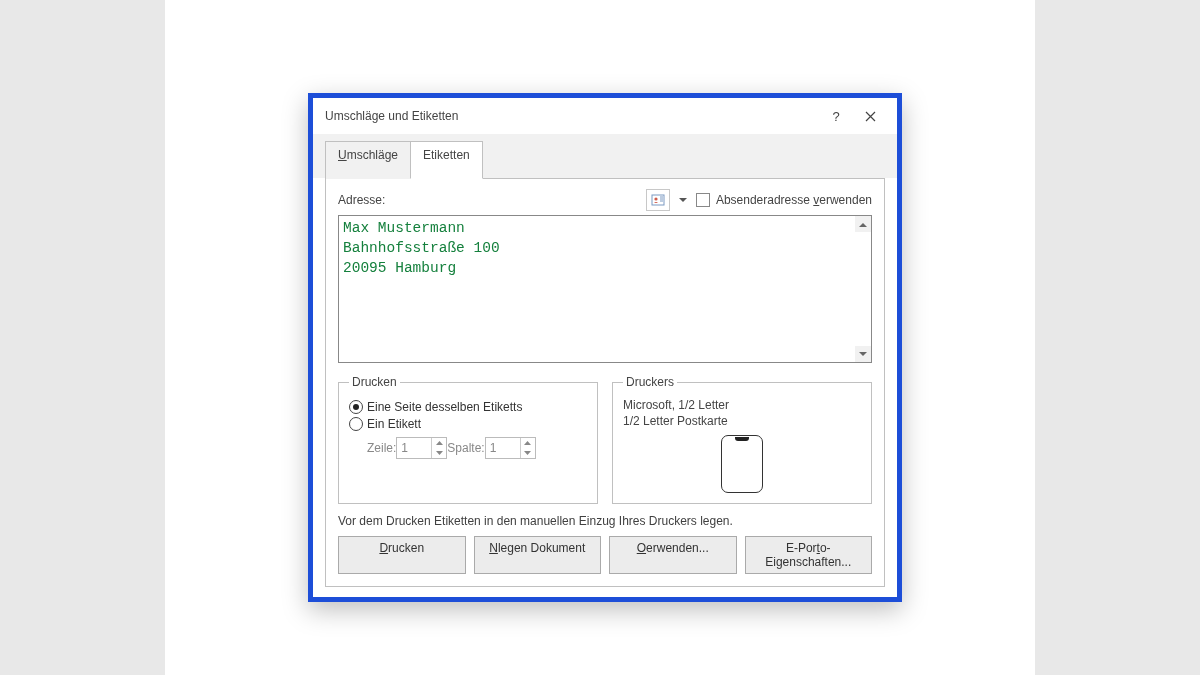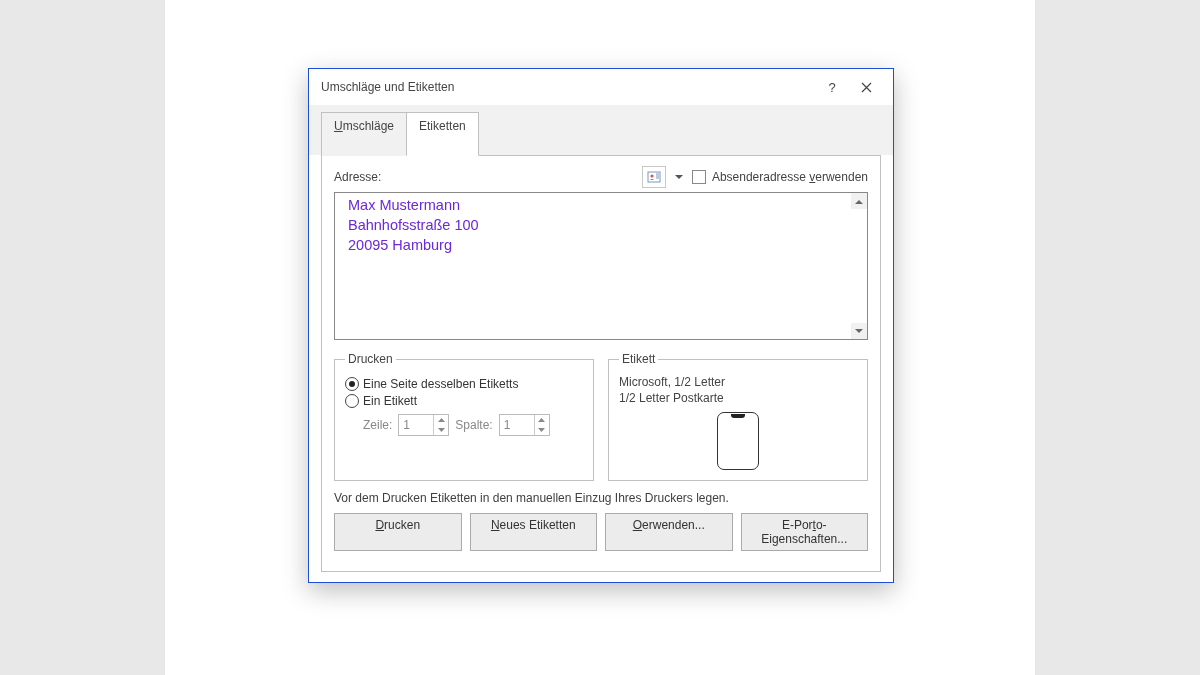--- a/index.html
+++ b/index.html
@@ -18,24 +18,24 @@
     position: absolute;
     left: 165px;
     top: 0;
     width: 870px;
     height: 675px;
     background: #fff;
   }
   .dialog {
     position: absolute;
     left: 308px;
-    top: 68px;
+    top: 93px;
     width: 584px;
     background: #fff;
-    border: 1px solid #1d4ed8;
+    border: 5px solid #1d4ed8;
     box-shadow: 0 8px 24px rgba(0,0,0,0.25);
   }
   .titlebar {
     display: flex;
     align-items: center;
     padding: 6px 10px 6px 12px;
     background: #fff;
   }
   .titlebar .title {
     flex: 1;
@@ -53,41 +53,41 @@
   }
   .title-btn svg { stroke:#444; }
   .tabs {
     display: flex;
     border-bottom: 0;
     background: #f1f1f1;
     padding: 0 12px;
     padding-top: 6px;
   }
   .tab {
-    padding: 6px 12px 22px 12px;
+    padding: 6px 12px 16px 12px;
     border: 1px solid #c0c0c0;
     border-bottom: none;
     background: #f1f1f1;
     font-size: 12px;
     color: #444;
     margin-right: -1px;
     position: relative;
     top: 1px;
   }
   .tab.active {
     background: #fff;
     border-bottom: 1px solid #fff;
     z-index: 2;
   }
   .tab .ul { text-decoration: underline; }
   .tab-panel {
     border: 1px solid #c0c0c0;
     margin: 0 12px 10px 12px;
     background: #fff;
-    padding: 10px 12px 20px 12px;
+    padding: 10px 12px 12px 12px;
   }
   .addr-row {
     display: flex;
     align-items: center;
     gap: 6px;
     margin-bottom: 4px;
   }
   .addr-row .label {
     flex: 0 0 auto;
     color: #444;
@@ -121,26 +121,25 @@
     box-sizing: border-box;
     height: 148px;
     margin-bottom: 12px;
   }
   .addr-text {
     position: absolute;
     left: 4px;
     top: 2px;
     right: 18px;
     bottom: 2px;
-    font-family: Liberation Sans, sans-serif;
+    font-family: Liberation Mono, monospace;
     font-size: 14.5px;
     line-height: 20px;
     white-space: pre;
-    color: #6d28d9;
-    margin-left: 9px;
+    color: #15803d;
   }
   .scroll-up, .scroll-down {
     position: absolute;
     right: 0;
     width: 16px;
     height: 16px;
     background: #f1f1f1;
     display: flex;
     align-items: center;
     justify-content: center;
@@ -182,21 +181,20 @@
   }
   .radio .dot {
     width: 6px;
     height: 6px;
     background: #222;
     border-radius: 50%;
   }
   .grid-inputs {
     display: flex;
     align-items: center;
-    gap: 6px;
     margin-top: 6px;
     margin-left: 18px;
     color: #888;
   }
   .spinner {
     display: inline-flex;
     align-items: stretch;
     border: 1px solid #bbb;
     height: 20px;
     background: #fff;
@@ -366,34 +364,34 @@
                   <svg width="7" height="4" viewBox="0 0 7 4">
                     <path d="M0 0 L3.5 4 L7 0 Z" fill="#888"></path>
                   </svg>
                 </div>
             </span>
           </span>
         </div>
       </fieldset>
 
       <fieldset>
-        <legend>Etikett</legend>
+        <legend>Druckers</legend>
         <div class="etikett-info">Microsoft, 1/2 Letter</div>
         <div class="etikett-info">1/2 Letter Postkarte</div>
         <div class="etikett-preview">
           <div class="notch"></div>
         </div>
       </fieldset>
     </div>
 
     <div class="hint">Vor dem Drucken Etiketten in den manuellen Einzug Ihres Druckers legen.</div>
 
     <div class="btn-row">
       <div class="btn"><span class="ul">D</span><span>rucken</span></div>
-      <div class="btn"><span class="ul">N</span><span>eues Etiketten</span></div>
+      <div class="btn"><span class="ul">N</span><span>legen Dokument</span></div>
       <div class="btn"><span class="ul">O</span><span>erwenden...</span></div>
       <div class="btn"><span>E-Por</span><span class="ul">t</span><span>o-Eigenschaften...</span></div>
     </div>
 
   </div>
 
 
 </div>
 
 </body></html>

